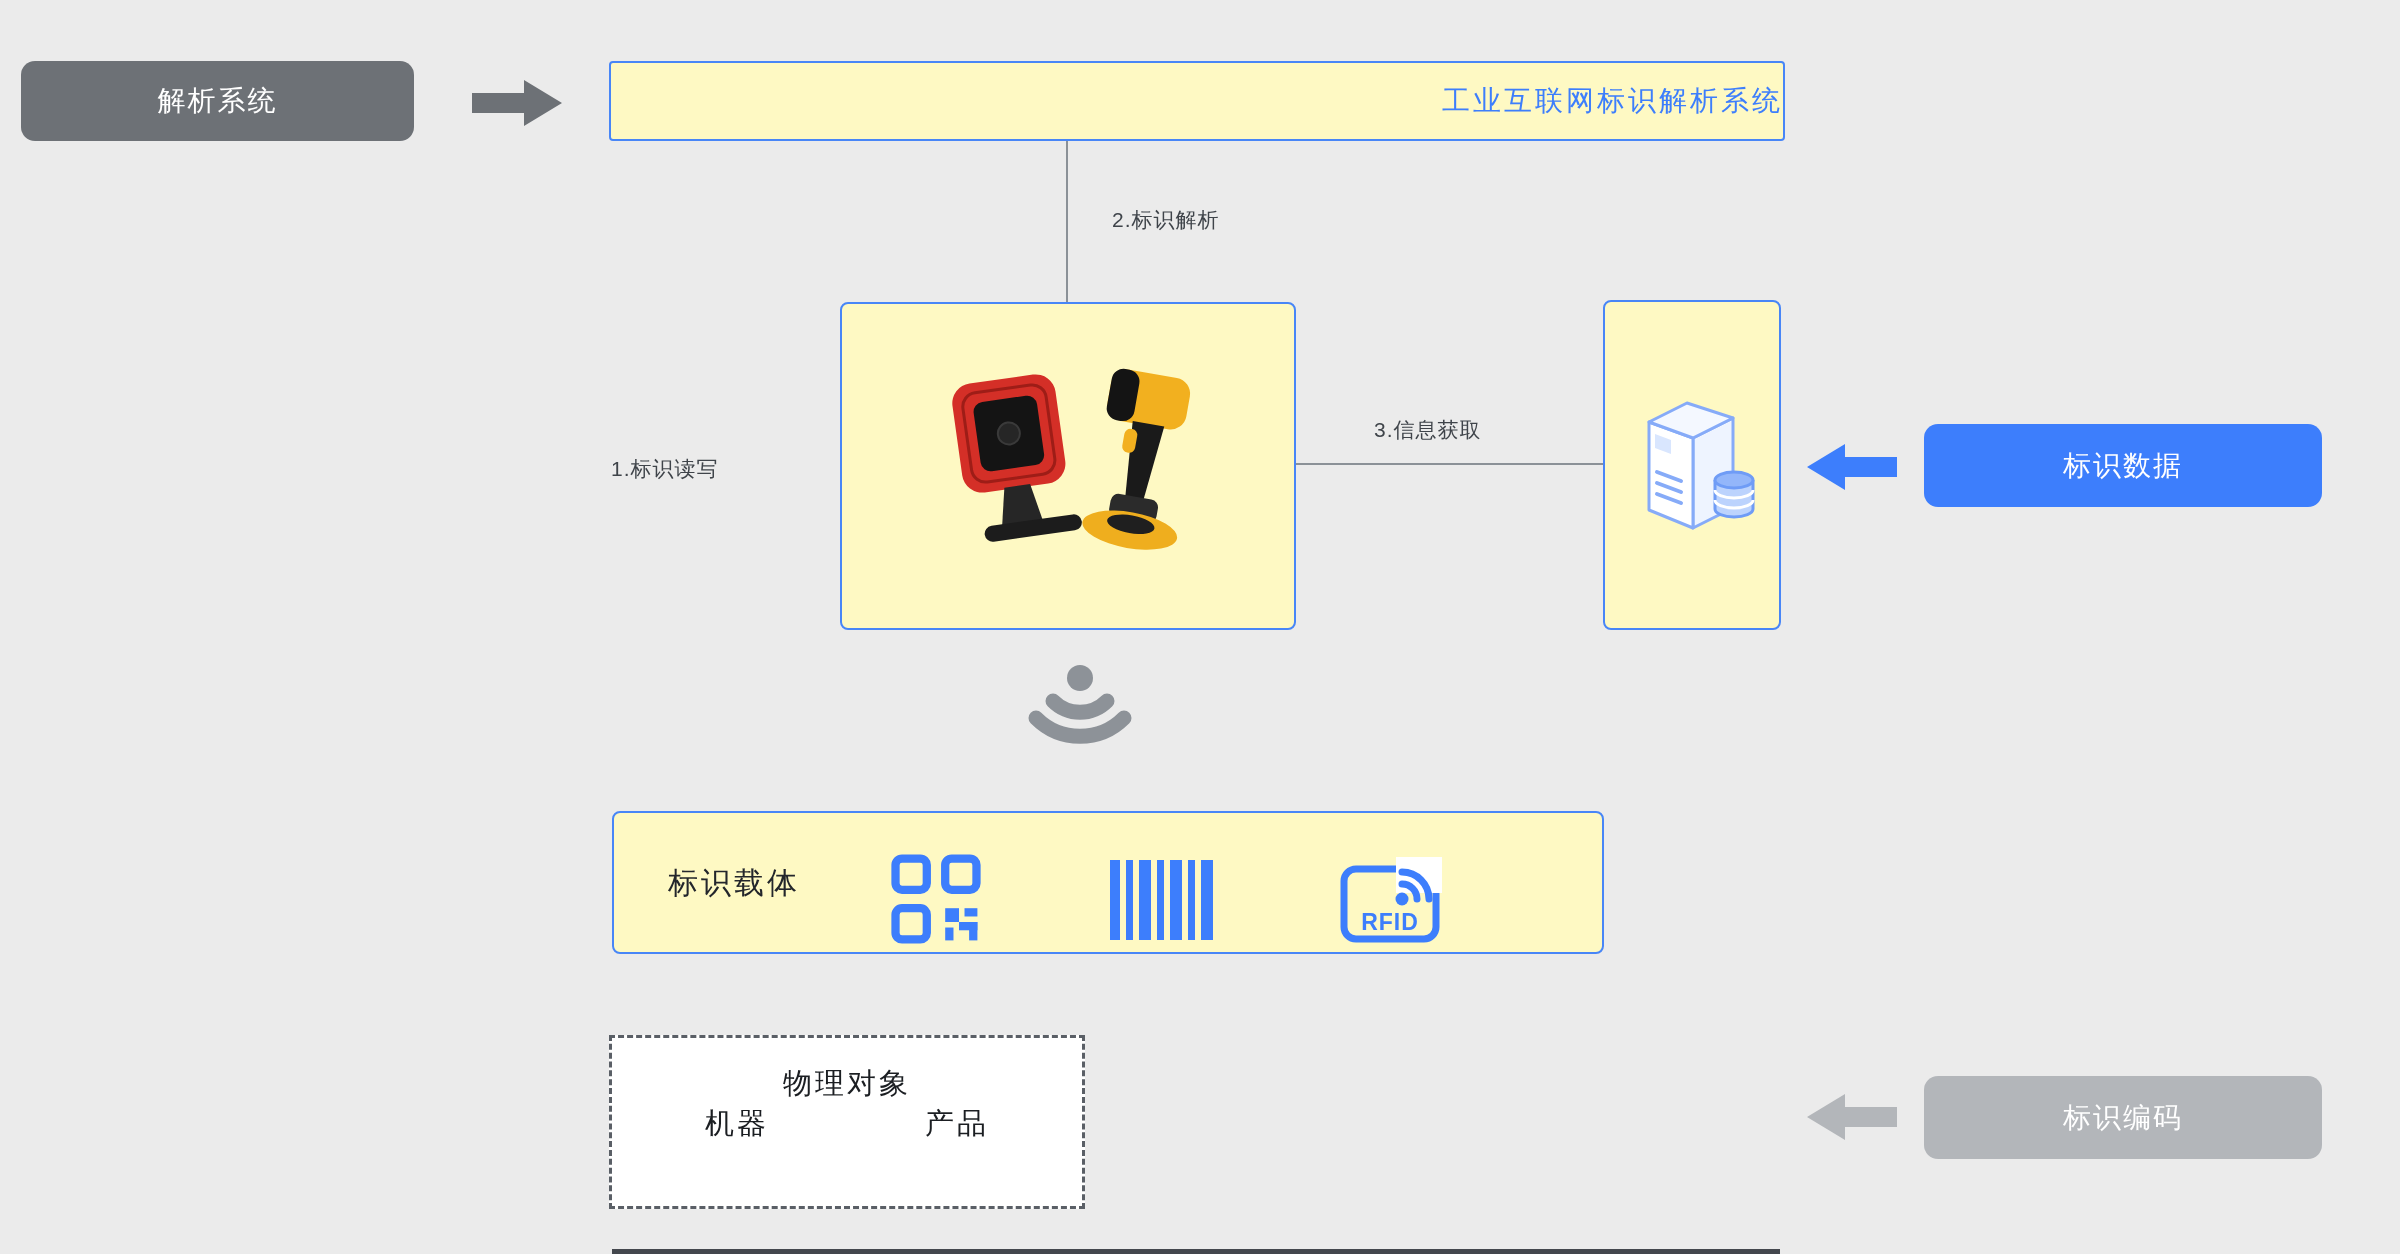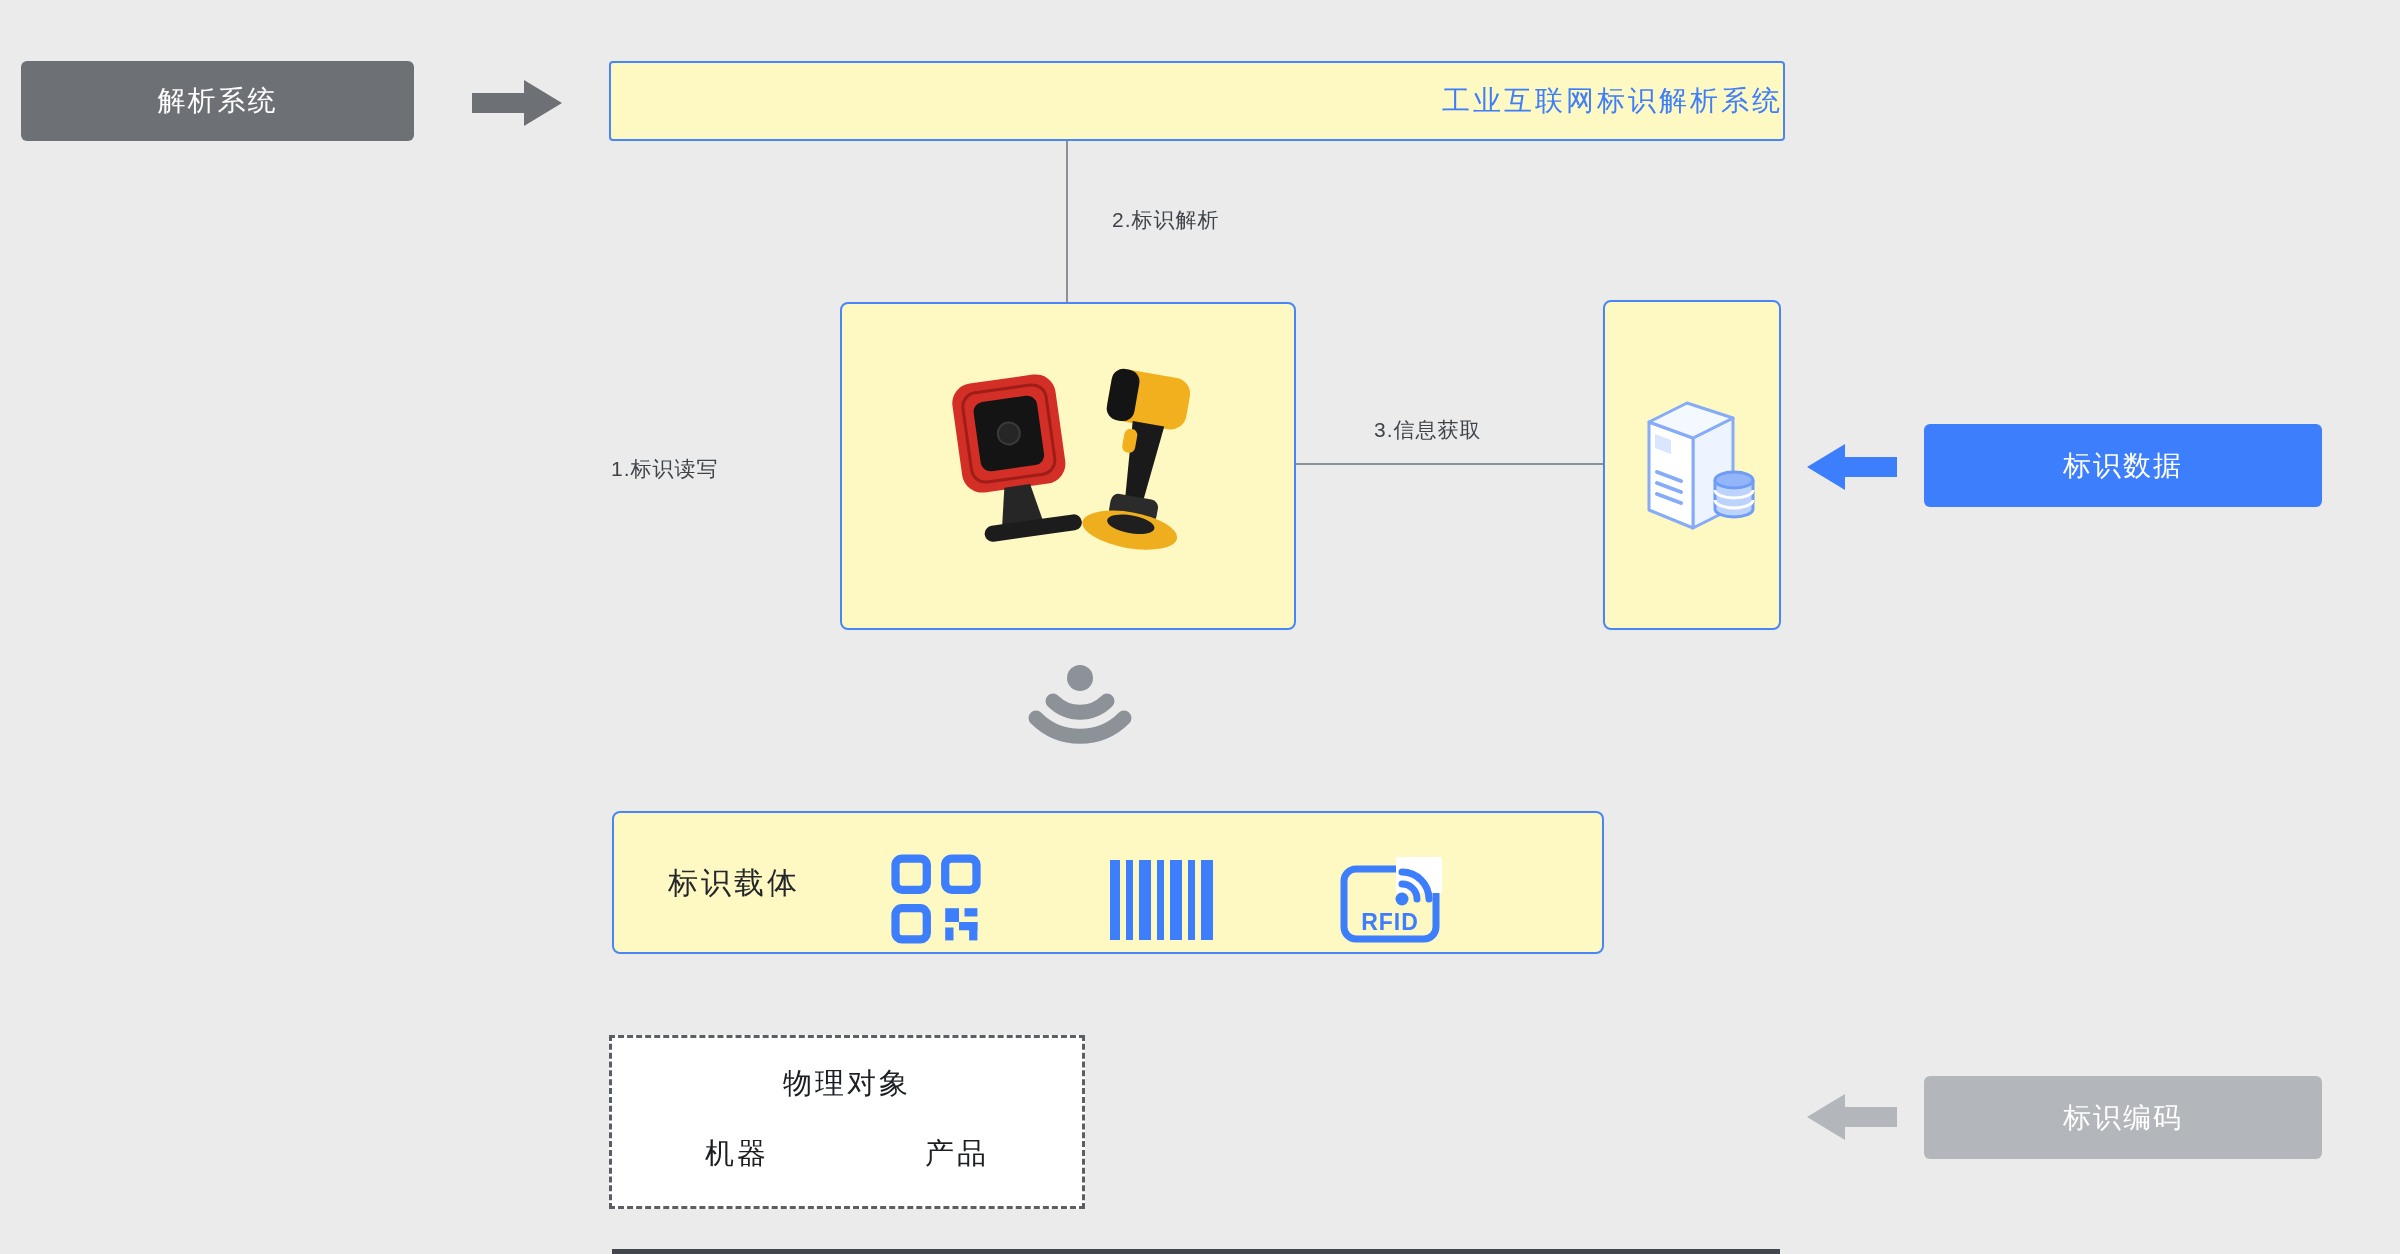--- a/index.html
+++ b/index.html
@@ -15,38 +15,38 @@
   }
   *{margin:0;padding:0;box-sizing:border-box}
   html,body{width:2400px;height:1254px}
   body{
     font-family:"Liberation Sans","DejaVu Sans",sans-serif;
     background:var(--bg);
   }
   .stage{position:relative;width:2400px;height:1254px;background:var(--bg);overflow:hidden}
 
   .tag{position:absolute;display:flex;align-items:center;justify-content:center;
-       font-size:28px;color:#fff;letter-spacing:2px;border-radius:6px}
+       font-size:28px;color:#fff;letter-spacing:2px;border-radius:14px}
   .tag-dark{background:var(--dark)}
   .tag-blue{background:var(--blue)}
   .tag-light{background:var(--light)}
 
   .box{position:absolute;background:#fef9c3;border:2px solid var(--blue-border);
        border-radius:8px;display:flex;align-items:center;justify-content:flex-end}
   .blue-text{color:var(--blue);font-size:28px;letter-spacing:3px}
 
   .step-label{position:absolute;font-size:21px;color:var(--text);letter-spacing:1px;white-space:nowrap}
 
   .vline{position:absolute;width:2px;background:var(--line)}
   .hline{position:absolute;height:2px;background:var(--line)}
 
   .dashed{position:absolute;background:#fff;border:3px dashed #5a5f66;
           display:flex;flex-direction:column;align-items:center}
   .obj-title{font-size:29px;color:var(--ink);margin-top:26px;letter-spacing:3px}
-  .obj-items{display:flex;gap:156px;margin-top:30px;font-size:29px;color:var(--ink);letter-spacing:3px}
+  .obj-items{display:flex;gap:156px;font-size:29px;color:var(--ink);letter-spacing:3px}
 
   .carrier-label{position:absolute;left:54px;top:50%;transform:translateY(-50%);
                  font-size:30px;color:#23262b;font-weight:500;letter-spacing:3px}
 
   svg{position:absolute;overflow:visible}
 
   
   .pos-tag-resolution{left:21px;top:61px;width:393px;height:80px}
   .pos-arrow-top{left:472px;top:77px}
   .pos-platform{left:609px;top:61px;width:1176px;height:80px;border-radius:4px}

